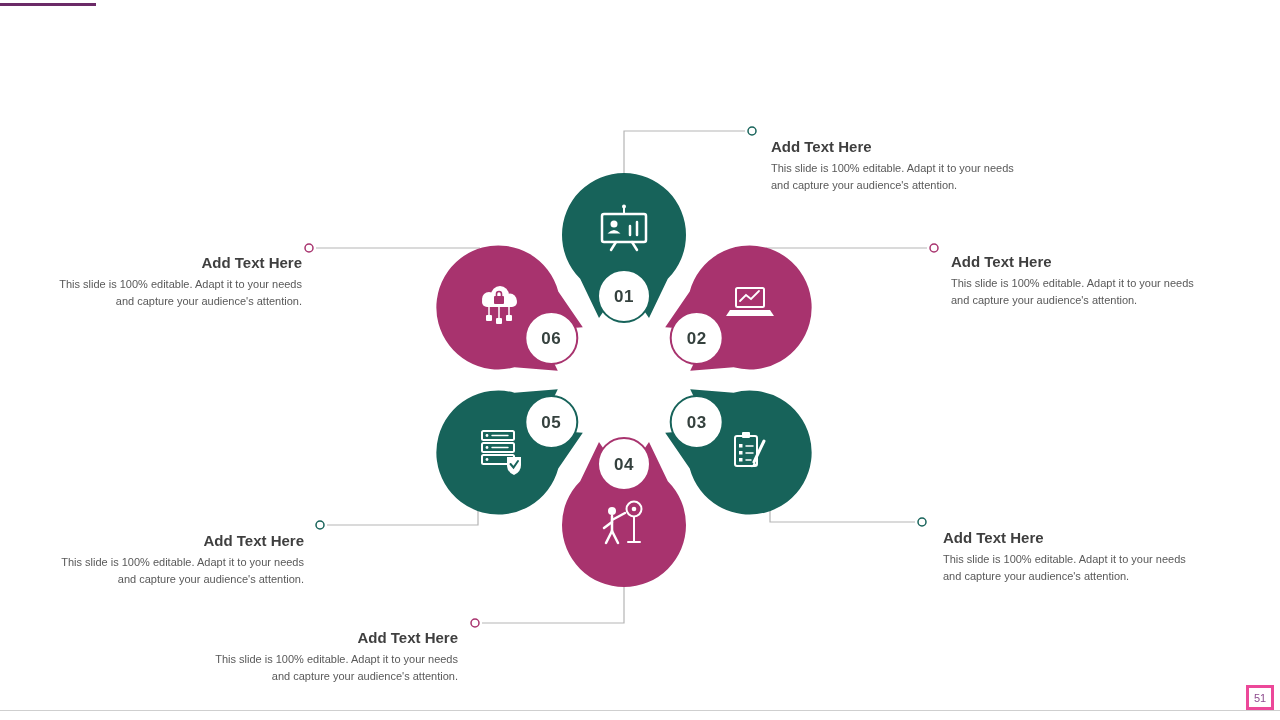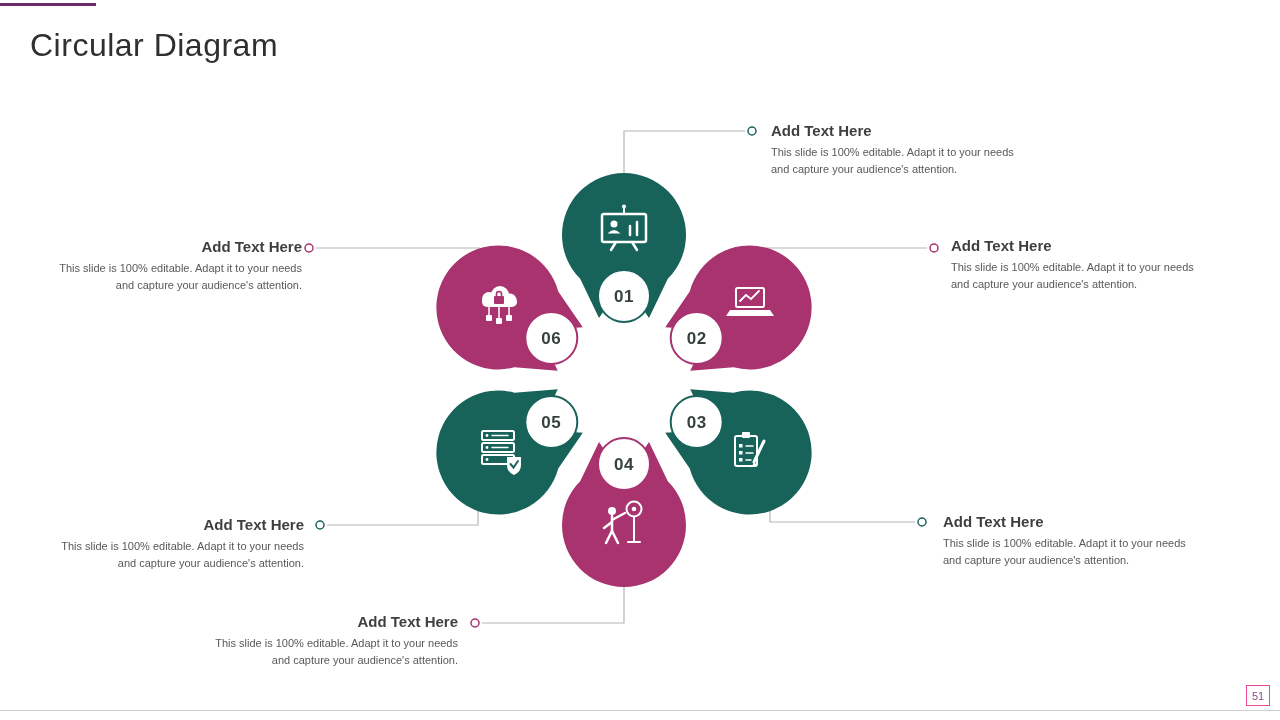--- a/index.html
+++ b/index.html
@@ -24,39 +24,38 @@
   .petal-teal{fill:var(--teal);}
   .petal-magenta{fill:var(--magenta);}
   .ring-teal{stroke:var(--teal);}
   .ring-magenta{stroke:var(--magenta);}
   .num-circle{fill:#fff;stroke-width:2;}
   .num-text{font-family:"Liberation Sans",sans-serif;font-weight:bold;font-size:17px;fill:#35413e;letter-spacing:0.5px;}
   .connector{fill:none;stroke:var(--connector);stroke-width:1.2;}
   .endcap{fill:#fff;stroke-width:1.5;}
   .icon-stroke{stroke:#fff;fill:none;stroke-linecap:round;}
   .icon-fill{fill:#fff;}
-  .callout{position:absolute;width:252px;}
+  .callout{position:absolute;width:252px;margin-top:16px;}
   .callout.align-right{text-align:right;}
   .callout-heading{font-weight:bold;font-size:15px;color:var(--heading-text);margin-bottom:5px;}
   .callout-body{font-size:11px;line-height:17px;color:var(--body-text);}
   .footer-line{position:absolute;left:0;top:710px;width:1280px;height:1px;background:#cfcfcf;}
   .page-number{
     position:absolute;left:1246px;top:685px;width:22px;height:19px;
-    border:1px solid #ec4899;color:#8e4a8e;font-size:11px;
+    border:3px solid #ec4899;color:#8e4a8e;font-size:11px;
     display:flex;align-items:center;justify-content:center;
   }
 </style>
 </head>
 <body>
 
 <div class="slide">
 
   <div class="accent-line"></div>
 
-  <div class="slide-title">Circular Diagram</div>
 
   <svg class="diagram-svg" width="1280" height="720" viewBox="0 0 1280 720">
 
     <g>
       <path class="connector" d="M624 175 L624 131 L745 131"></path>
       <path class="connector" d="M766 248 L927 248"></path>
       <path class="connector" d="M770 510 L770 522 L915 522"></path>
       <path class="connector" d="M624 585 L624 623 L482 623"></path>
       <path class="connector" d="M478 510 L478 525 L327 525"></path>
       <path class="connector" d="M480 248 L316 248"></path>

